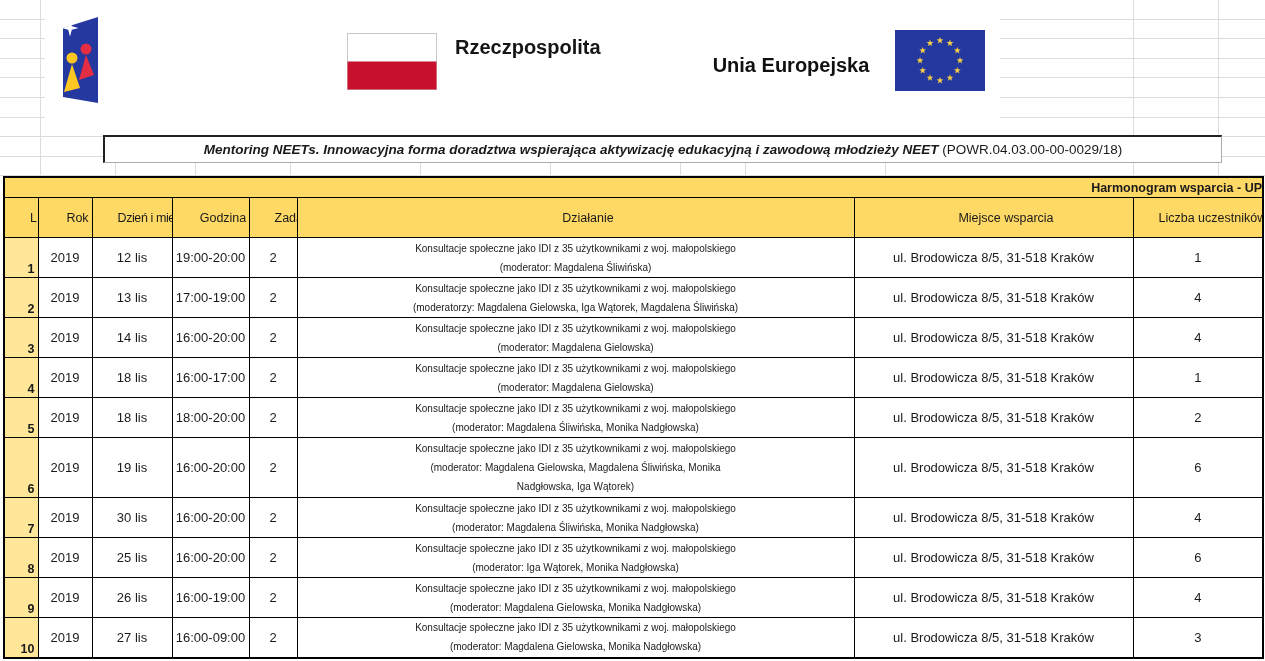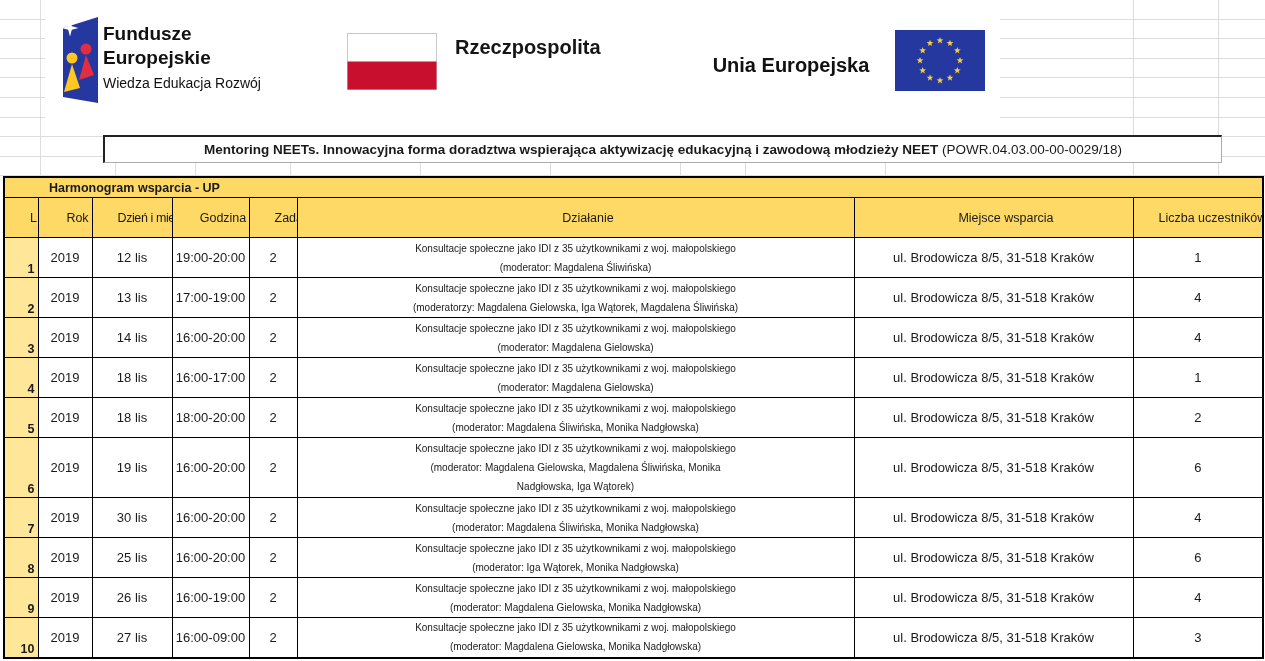--- a/index.html
+++ b/index.html
@@ -17,27 +17,27 @@
   .pl-text{position:absolute;left:410px;top:27px;font-size:20px;font-weight:bold;line-height:25px;color:#151515;}
   .eu-text{position:absolute;left:648px;top:29px;width:196px;text-align:center;color:#111;}
   .eu-line1{font-size:20px;font-weight:bold;line-height:24px;margin-top:16px;}
   .eu-line2{font-size:14px;line-height:18px;margin-top:3px;}
   .eu-flag{position:absolute;left:850px;top:22px;}
   .fe-logo-svg{position:absolute;left:14px;top:5px;}
   
   .title-box{position:absolute;left:103px;top:135px;width:1116px;height:25px;background:#fff;
              border:1px solid #ababab;border-top:2px solid #222;border-left:2px solid #222;
              display:flex;align-items:center;justify-content:center;font-size:13.5px;white-space:nowrap;}
-  .t-main{font-weight:bold;}
+  .t-main{font-weight:bold;font-style:italic;}
   .t-code{white-space:pre;}
   
   .sched{position:absolute;left:3px;top:176px;width:1259px;border-collapse:collapse;table-layout:fixed;
          border:2px solid #000;}
   .sched th,.sched td{border:1px solid #000;padding:0;overflow:hidden;}
-  .banner-row th{height:19px;background:var(--accent_yellow);font-size:12.5px;font-weight:bold;text-align:left;vertical-align:middle;padding-left:44px;}
+  .banner-row th{height:19px;background:var(--accent_yellow);font-size:12.5px;font-weight:bold;text-align:right;vertical-align:middle;}
   .head-row th{height:39px;background:var(--accent_yellow);font-size:12.5px;font-weight:normal;
                text-align:center;vertical-align:middle;white-space:nowrap;padding-left:25px;}
   .th-dzien{letter-spacing:-0.4px;font-size:12px;}
   .sched td{font-size:13px;text-align:center;vertical-align:middle;background:#fff;}
   td.lp{background:var(--lp_yellow);text-align:right;vertical-align:bottom;font-weight:bold;
         font-size:12.5px;padding:0 3px 1px 0;}
   tr.r{height:40px;} tr.r.tall{height:60px;}
   .dz div{line-height:19px;font-size:10px;}
 </style>
 </head>
@@ -62,25 +62,20 @@
   <div class="logo-band">
 
     <svg class="fe-logo-svg" width="46" height="96" viewBox="0 0 46 96">
       <polygon points="4,15 39,4 39,90 4,84" style="fill:var(--fe_blue)"></polygon>
       <circle cx="13" cy="45" r="5.5" style="fill:var(--fig_yellow)"></circle>
       <polygon points="5,79 13,51 21,75" style="fill:var(--fig_yellow)"></polygon>
       <circle cx="27" cy="36" r="5.5" style="fill:var(--fig_red)"></circle>
       <polygon points="20,67 27,42 35,62" style="fill:var(--fig_red)"></polygon>
       <polygon points="0,-8.5 1.8,-1.8 8.5,0 1.8,1.8 0,8.5 -1.8,1.8 -8.5,0 -1.8,-1.8" transform="translate(11,15)" fill="#ffffff"></polygon>
     </svg>
-    <div class="fe-text">
-      <div>Fundusze</div>
-      <div>Europejskie</div>
-      <div class="fe-sub">Wiedza Edukacja Rozwój</div>
-    </div>
 
     <svg class="pl-flag" width="90" height="57" viewBox="0 0 90 57">
       <rect x="0.5" y="0.5" width="89" height="56" fill="#ffffff" stroke="#c9c9c9"></rect>
       <rect x="0.5" y="28.5" width="89" height="28" style="fill:var(--flag_red)"></rect>
     </svg>
     <div class="pl-text">
       <div>Rzeczpospolita</div>
     </div>
 
     <div class="eu-text">

